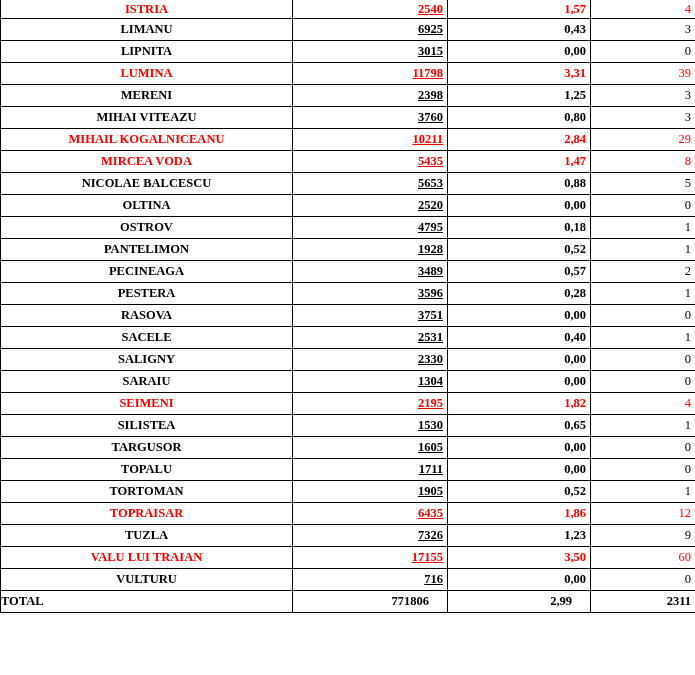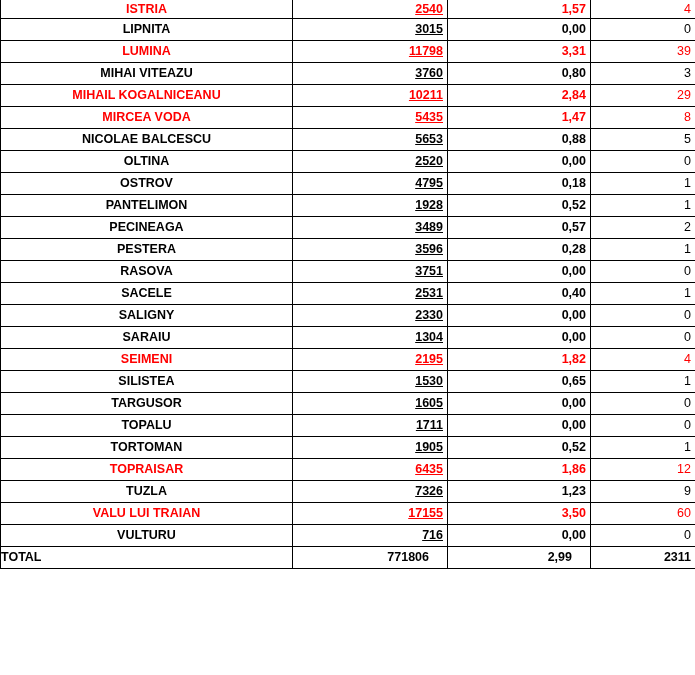--- a/index.html
+++ b/index.html
@@ -10,20 +10,21 @@
   body {
     width: 695px;
     height: 675px;
     font-family: "Liberation Sans", sans-serif;
     overflow: hidden;
   }
   #sheet {
     width: 609px;
     height: 675px;
     box-sizing: border-box;
+    font-family: Liberation Serif, serif;
   }
   table.grid {
     border-collapse: collapse;
     table-layout: fixed;
     width: 695px;
     font-size: 12.5px;
     font-weight: bold;
     color: #000000;
   }
   table.grid col.c-name  { width: 292px; }
@@ -102,30 +103,42 @@
       <col class="c-cases">
     </colgroup>
     <tbody>
         <tr class="hl first">
           <td class="name">ISTRIA</td>
           <td class="pop"><span class="u">2540</span></td>
           <td class="rate">1,57</td>
           <td class="cases">4</td>
         </tr>
         <tr class="">
+          <td class="name">LIMANU</td>
+          <td class="pop"><span class="u">6925</span></td>
+          <td class="rate">0,43</td>
+          <td class="cases">3</td>
+        </tr>
+        <tr class="">
           <td class="name">LIPNITA</td>
           <td class="pop"><span class="u">3015</span></td>
           <td class="rate">0,00</td>
           <td class="cases">0</td>
         </tr>
         <tr class="hl ">
           <td class="name">LUMINA</td>
           <td class="pop"><span class="u">11798</span></td>
           <td class="rate">3,31</td>
           <td class="cases">39</td>
+        </tr>
+        <tr class="">
+          <td class="name">MERENI</td>
+          <td class="pop"><span class="u">2398</span></td>
+          <td class="rate">1,25</td>
+          <td class="cases">3</td>
         </tr>
         <tr class="">
           <td class="name">MIHAI VITEAZU</td>
           <td class="pop"><span class="u">3760</span></td>
           <td class="rate">0,80</td>
           <td class="cases">3</td>
         </tr>
         <tr class="hl ">
           <td class="name">MIHAIL KOGALNICEANU</td>
           <td class="pop"><span class="u">10211</span></td>

